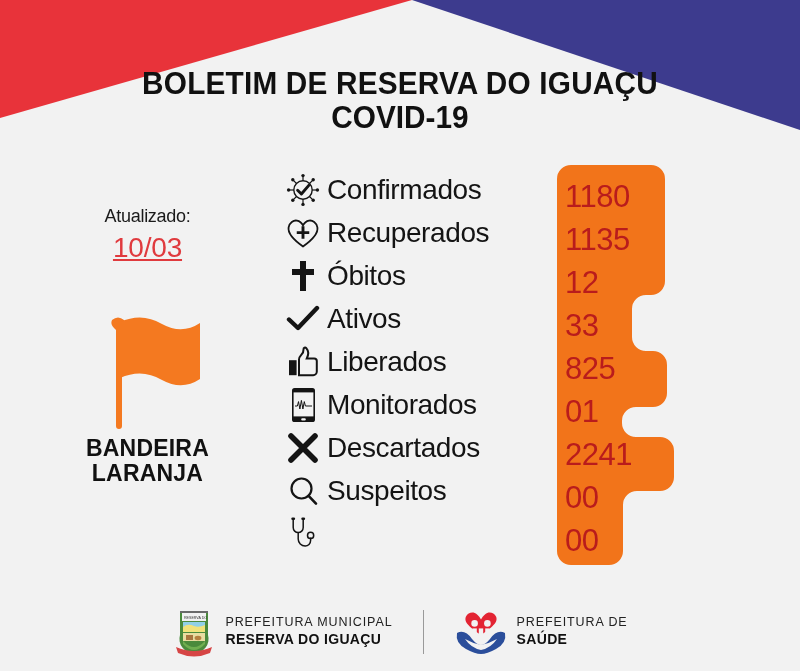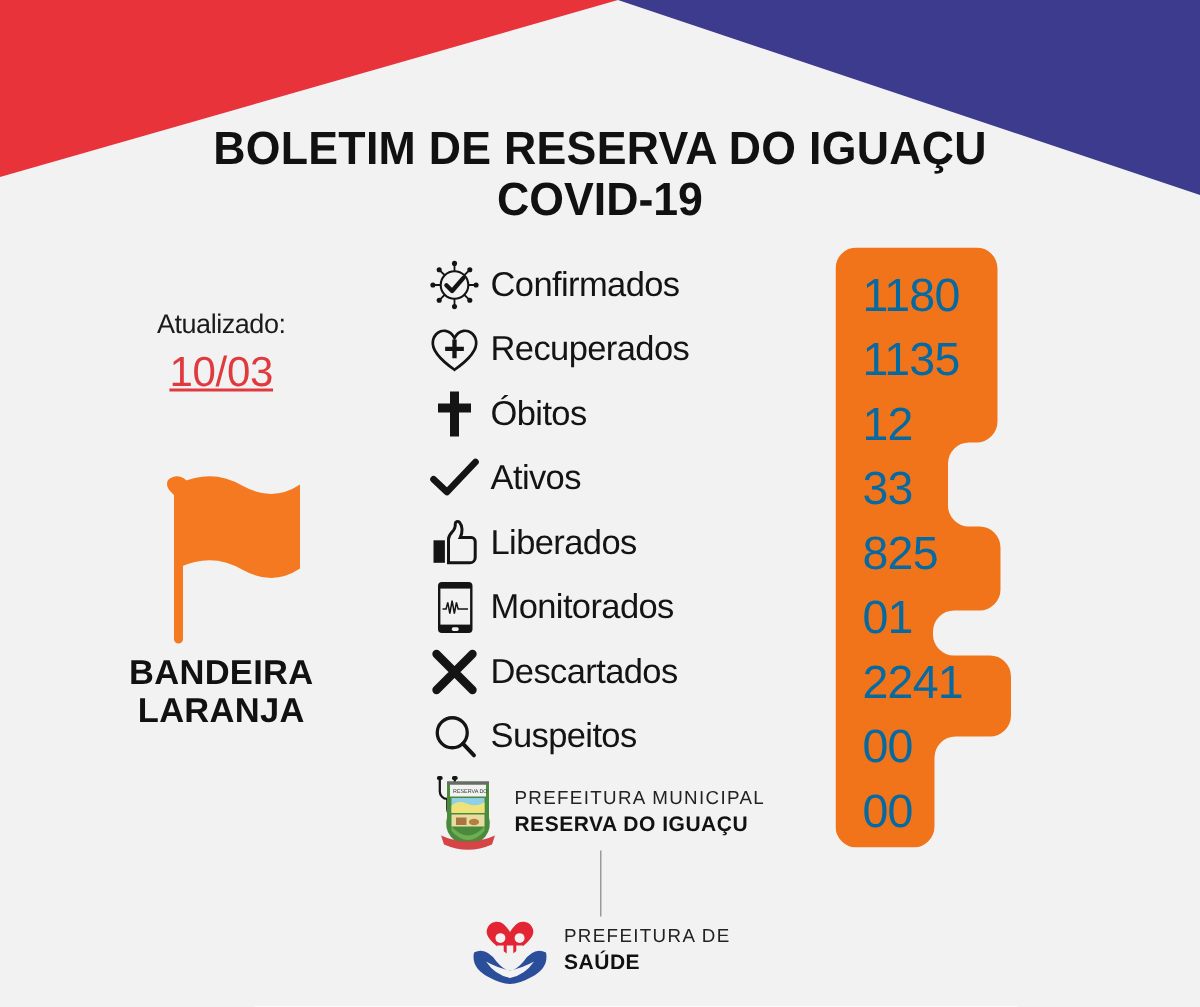--- a/index.html
+++ b/index.html
@@ -22,21 +22,21 @@
     top: 0;
     left: 0;
     width: 800px;
     height: 175px;
     pointer-events: none;
   }
 
   
   .title-block {
     position: absolute;
-    top: 83px;
+    top: 68px;
     left: 0;
     width: 800px;
     text-align: center;
     z-index: 5;
   }
   .title-line1 {
     font-size: 31px;
     font-weight: bold;
     letter-spacing: 0.2px;
     color: #111111;
@@ -107,21 +107,21 @@
   }
   .stat-icon {
     width: 40px;
     min-width: 40px;
     height: 38px;
     display: flex;
     align-items: center;
     justify-content: center;
   }
   .stat-label {
-    font-size: 23px;
+    font-size: 28px;
     color: #141414;
     letter-spacing: -0.4px;
     white-space: nowrap;
     margin-left: 4px;
   }
 
   
   .values-panel {
     position: absolute;
     left: 557px;
@@ -133,42 +133,41 @@
   .values-panel svg { display: block; }
   .values-text {
     position: absolute;
     left: 0;
     top: 0;
     width: 125px;
     height: 400px;
   }
   .value-row {
     position: absolute;
-    left: 18px;
+    left: 8px;
     height: 43px;
     display: flex;
     align-items: center;
     font-size: 31px;
-    color: #0369a1;
+    color: #b91c1c;
     letter-spacing: -0.5px;
     line-height: 1;
   }
 
   
   .footer {
     position: absolute;
     left: 0;
     bottom: 14px;
     width: 800px;
     display: flex;
     align-items: center;
     justify-content: center;
     gap: 0;
     z-index: 5;
-    flex-direction: column;
   }
   .logo {
     display: flex;
     align-items: center;
     gap: 9px;
   }
   .logo-text-small {
     font-size: 12.5px;
     color: #222222;
     letter-spacing: 0.9px;

